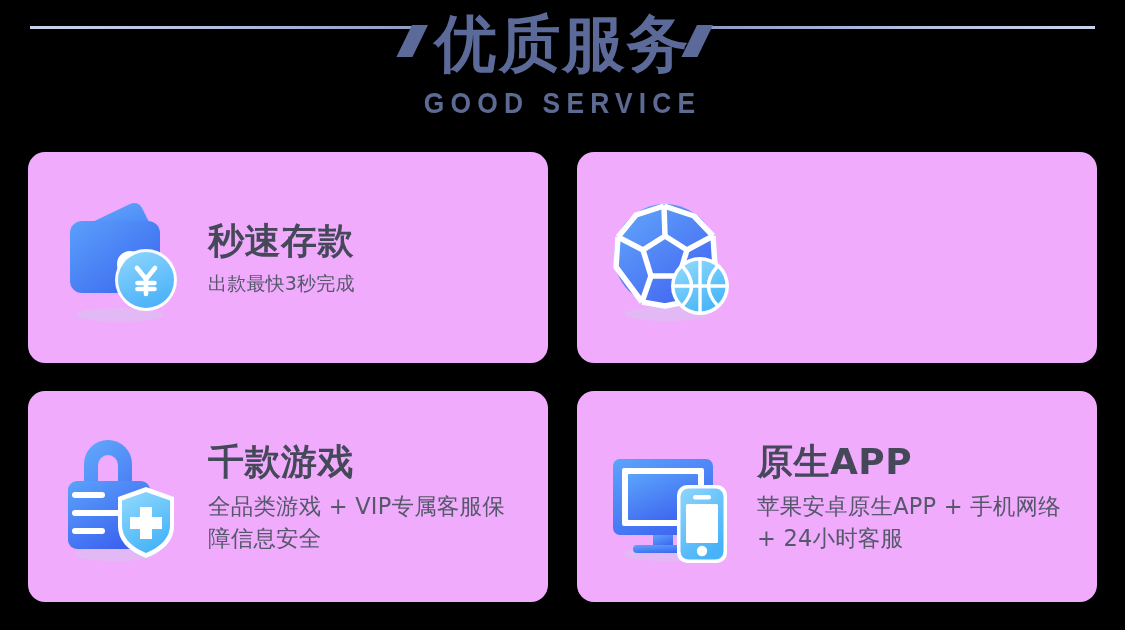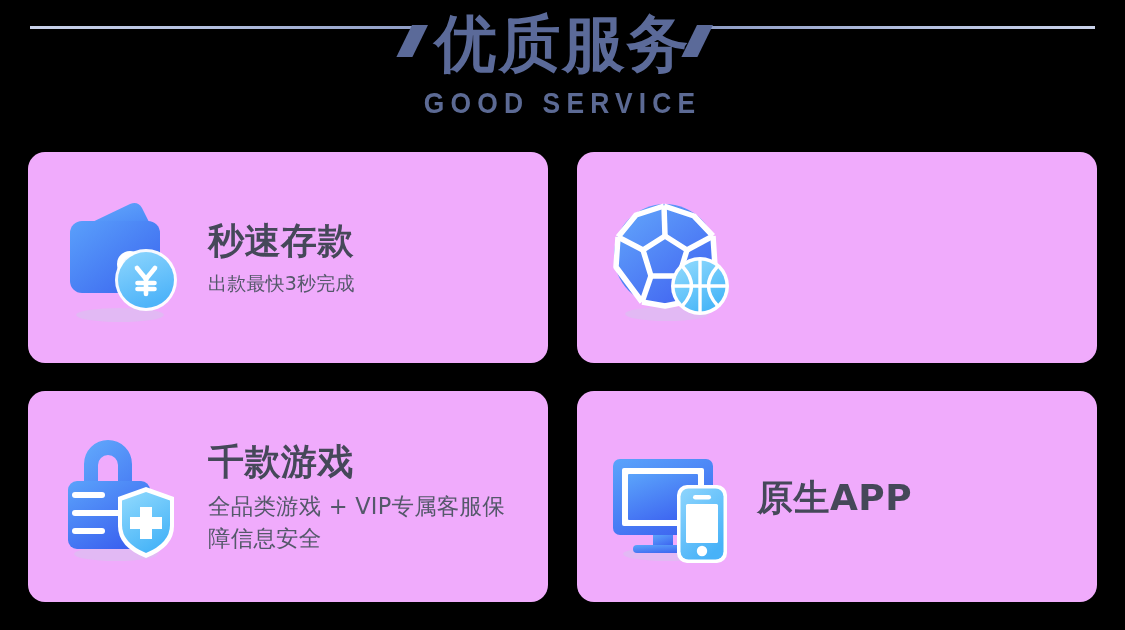--- a/index.html
+++ b/index.html
@@ -273,17 +273,18 @@
           <rect x="26" y="118" width="60" height="8" rx="4" fill="url(#monGrad)"></rect>
           <rect x="70" y="58" width="50" height="78" rx="10" fill="#ffffff"></rect>
           <rect x="73.5" y="61.5" width="43" height="71" rx="8" fill="url(#phoneGrad)"></rect>
           <rect x="86" y="68" width="18" height="4.6" rx="2.3" fill="#ffffff"></rect>
           <rect x="79" y="77" width="32" height="39" rx="1.5" fill="#ffffff"></rect>
           <circle cx="95" cy="124" r="5.2" fill="#ffffff"></circle>
         </svg>
       </div>
       <div class="card-text">
         <div class="card-title">原生APP</div>
+        <div class="card-desc two-line">苹果安卓原生APP + 手机网络 + 24小时客服</div>
       </div>
     </div>
 
   </div>
 </div>
 
 </body></html>

